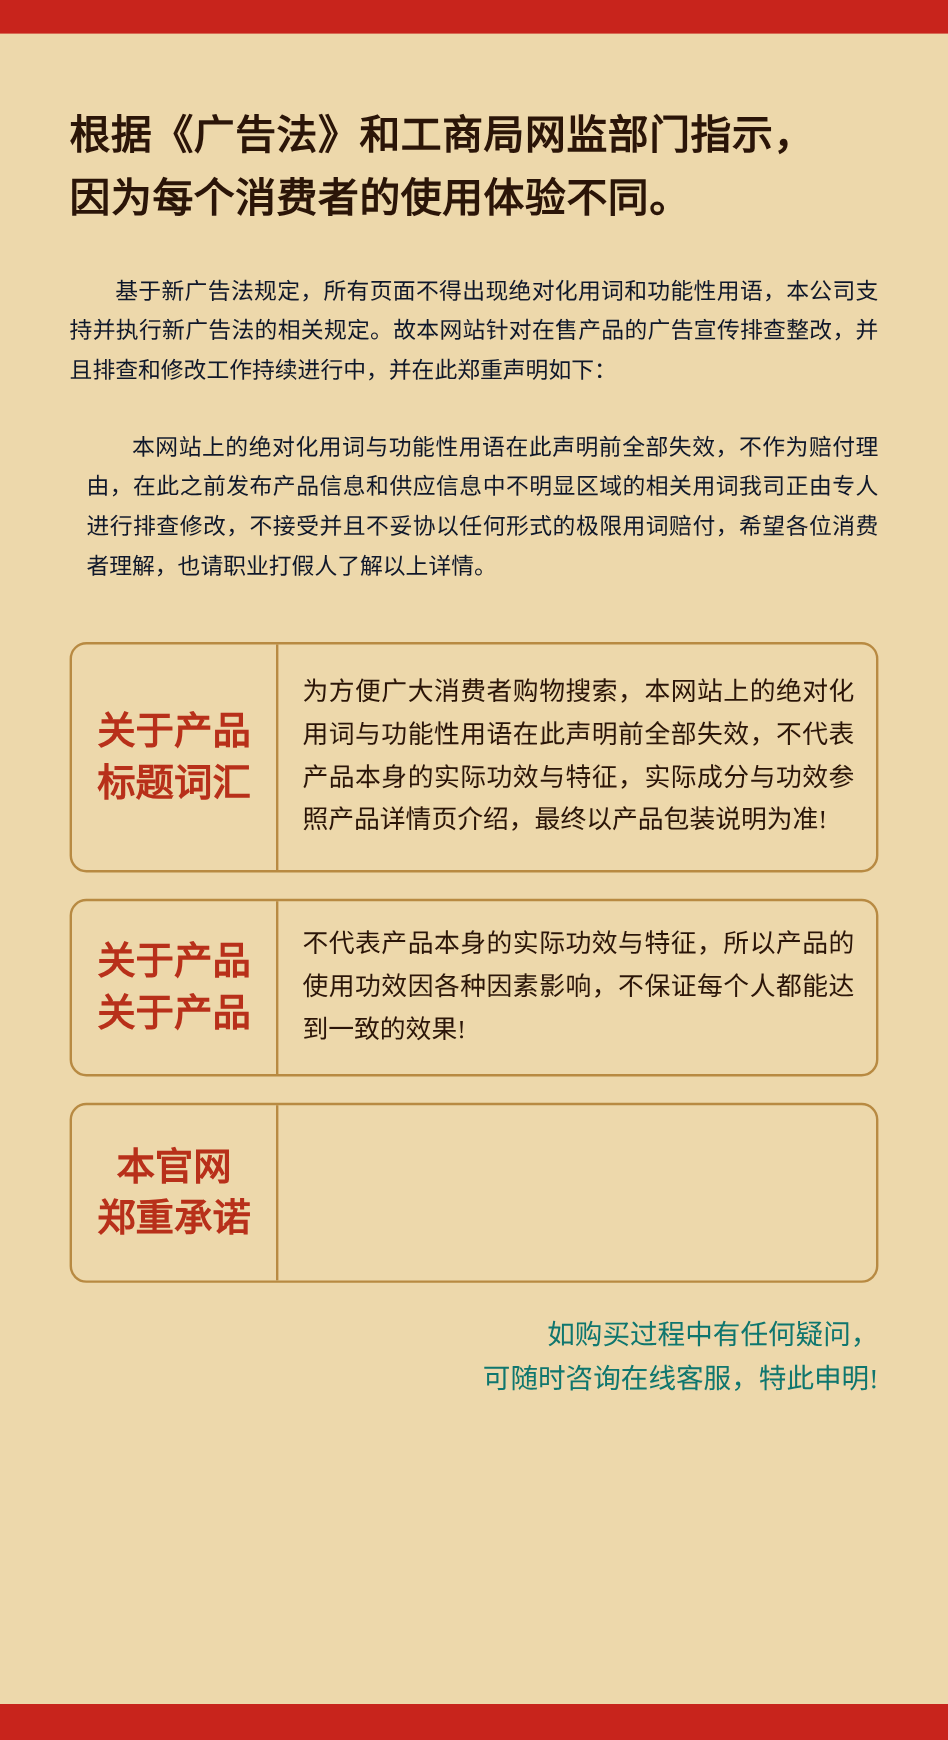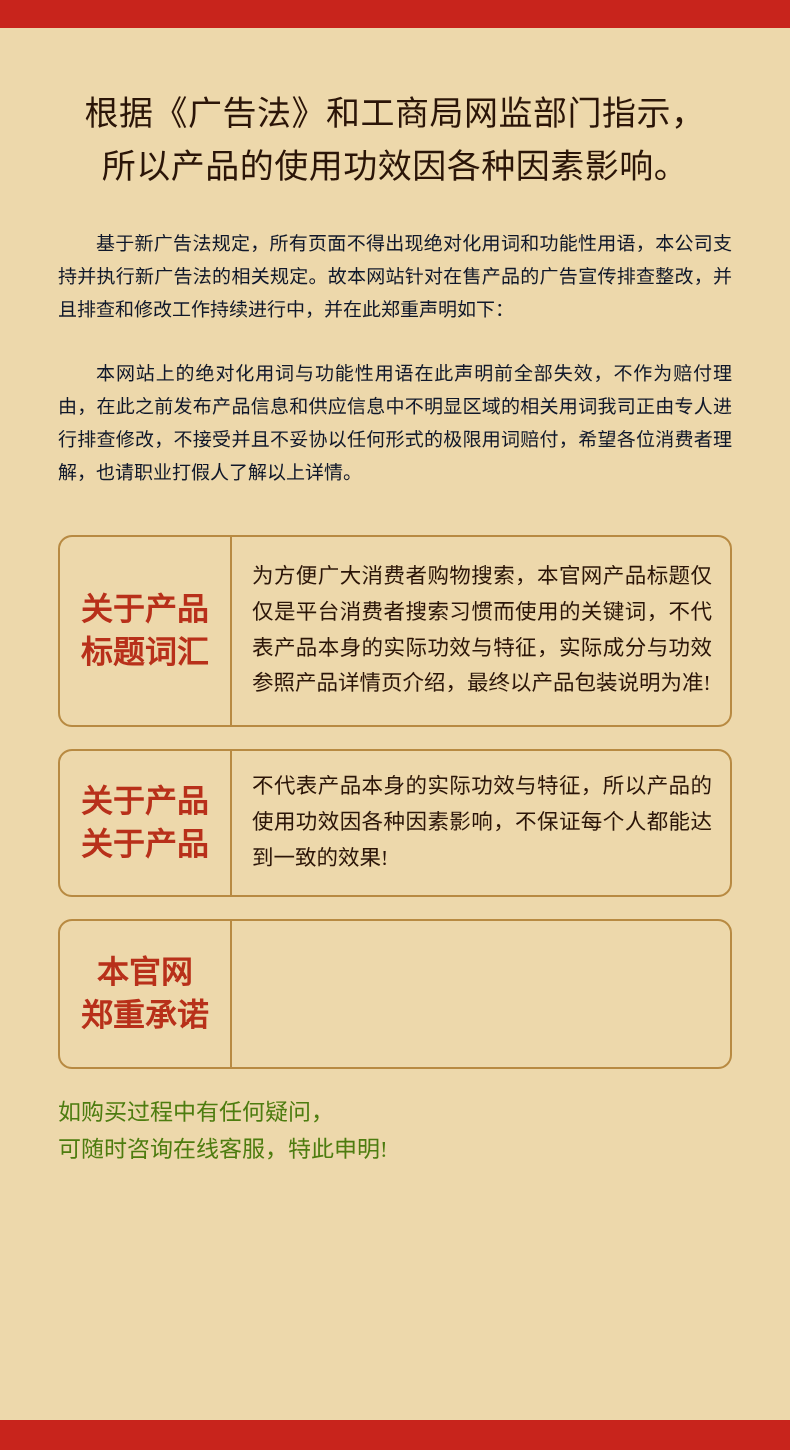--- a/index.html
+++ b/index.html
@@ -27,43 +27,43 @@
     position: relative;
     width: 790px;
     height: 1392px;
     background: #edd8ab;
     box-sizing: border-box;
     padding: 42px 58px 0 58px;
   }
 
   
   .headline {
-    text-align: center;
+    text-align: left;
     color: #2b1508;
-    font-weight: normal;
+    font-weight: bold;
     font-size: 34px;
     line-height: 1.55;
     letter-spacing: 0.5px;
     margin: 18px 0 0 0;
   }
   .headline .l1 { display: block; }
   .headline .l2 { display: block; }
 
   
   .para {
     color: #0f172a;
     font-size: 19px;
     line-height: 1.74;
     text-align: justify;
     text-justify: inter-ideograph;
     text-indent: 2em;
     margin: 0;
   }
   .para.p1 { margin-top: 34px; }
-  .para.p2 { margin-top: 30px; }
+  .para.p2 { margin-top: 30px; margin-left: 14px; }
 
   
   .boxes {
     margin-top: 46px;
   }
   .box {
     position: relative;
     border: 2px solid #b88a42;
     border-radius: 14px;
     display: flex;
@@ -100,49 +100,49 @@
     align-items: center;
   }
 
   .box1 { min-height: 192px; }
   .box2 { min-height: 148px; }
   .box3 { min-height: 150px; }
 
   
   .footer {
     margin-top: 26px;
-    text-align: left;
-    color: #4d7c0f;
+    text-align: right;
+    color: #0f766e;
     font-size: 23px;
     line-height: 1.6;
   }
   .footer span { display: block; }
 </style>
 </head>
 <body>
 
 <div class="page">
   <div class="panel">
 
     <h1 class="headline">
       <span class="l1">根据《广告法》和工商局网监部门指示，</span>
-      <span class="l2">所以产品的使用功效因各种因素影响。</span>
+      <span class="l2">因为每个消费者的使用体验不同。</span>
     </h1>
 
     <p class="para p1">基于新广告法规定，所有页面不得出现绝对化用词和功能性用语，本公司支持并执行新广告法的相关规定。故本网站针对在售产品的广告宣传排查整改，并且排查和修改工作持续进行中，并在此郑重声明如下：</p>
     <p class="para p2">本网站上的绝对化用词与功能性用语在此声明前全部失效，不作为赔付理由，在此之前发布产品信息和供应信息中不明显区域的相关用词我司正由专人进行排查修改，不接受并且不妥协以任何形式的极限用词赔付，希望各位消费者理解，也请职业打假人了解以上详情。</p>
 
     <div class="boxes">
 
       <div class="box box1">
         <div class="box-label">
           <span>关于产品</span>
           <span>标题词汇</span>
         </div>
-        <div class="box-body">为方便广大消费者购物搜索，本官网产品标题仅仅是平台消费者搜索习惯而使用的关键词，不代表产品本身的实际功效与特征，实际成分与功效参照产品详情页介绍，最终以产品包装说明为准!</div>
+        <div class="box-body">为方便广大消费者购物搜索，本网站上的绝对化用词与功能性用语在此声明前全部失效，不代表产品本身的实际功效与特征，实际成分与功效参照产品详情页介绍，最终以产品包装说明为准!</div>
       </div>
 
       <div class="box box2">
         <div class="box-label">
           <span>关于产品</span>
           <span>关于产品</span>
         </div>
         <div class="box-body">不代表产品本身的实际功效与特征，所以产品的使用功效因各种因素影响，不保证每个人都能达到一致的效果!</div>
       </div>
 

